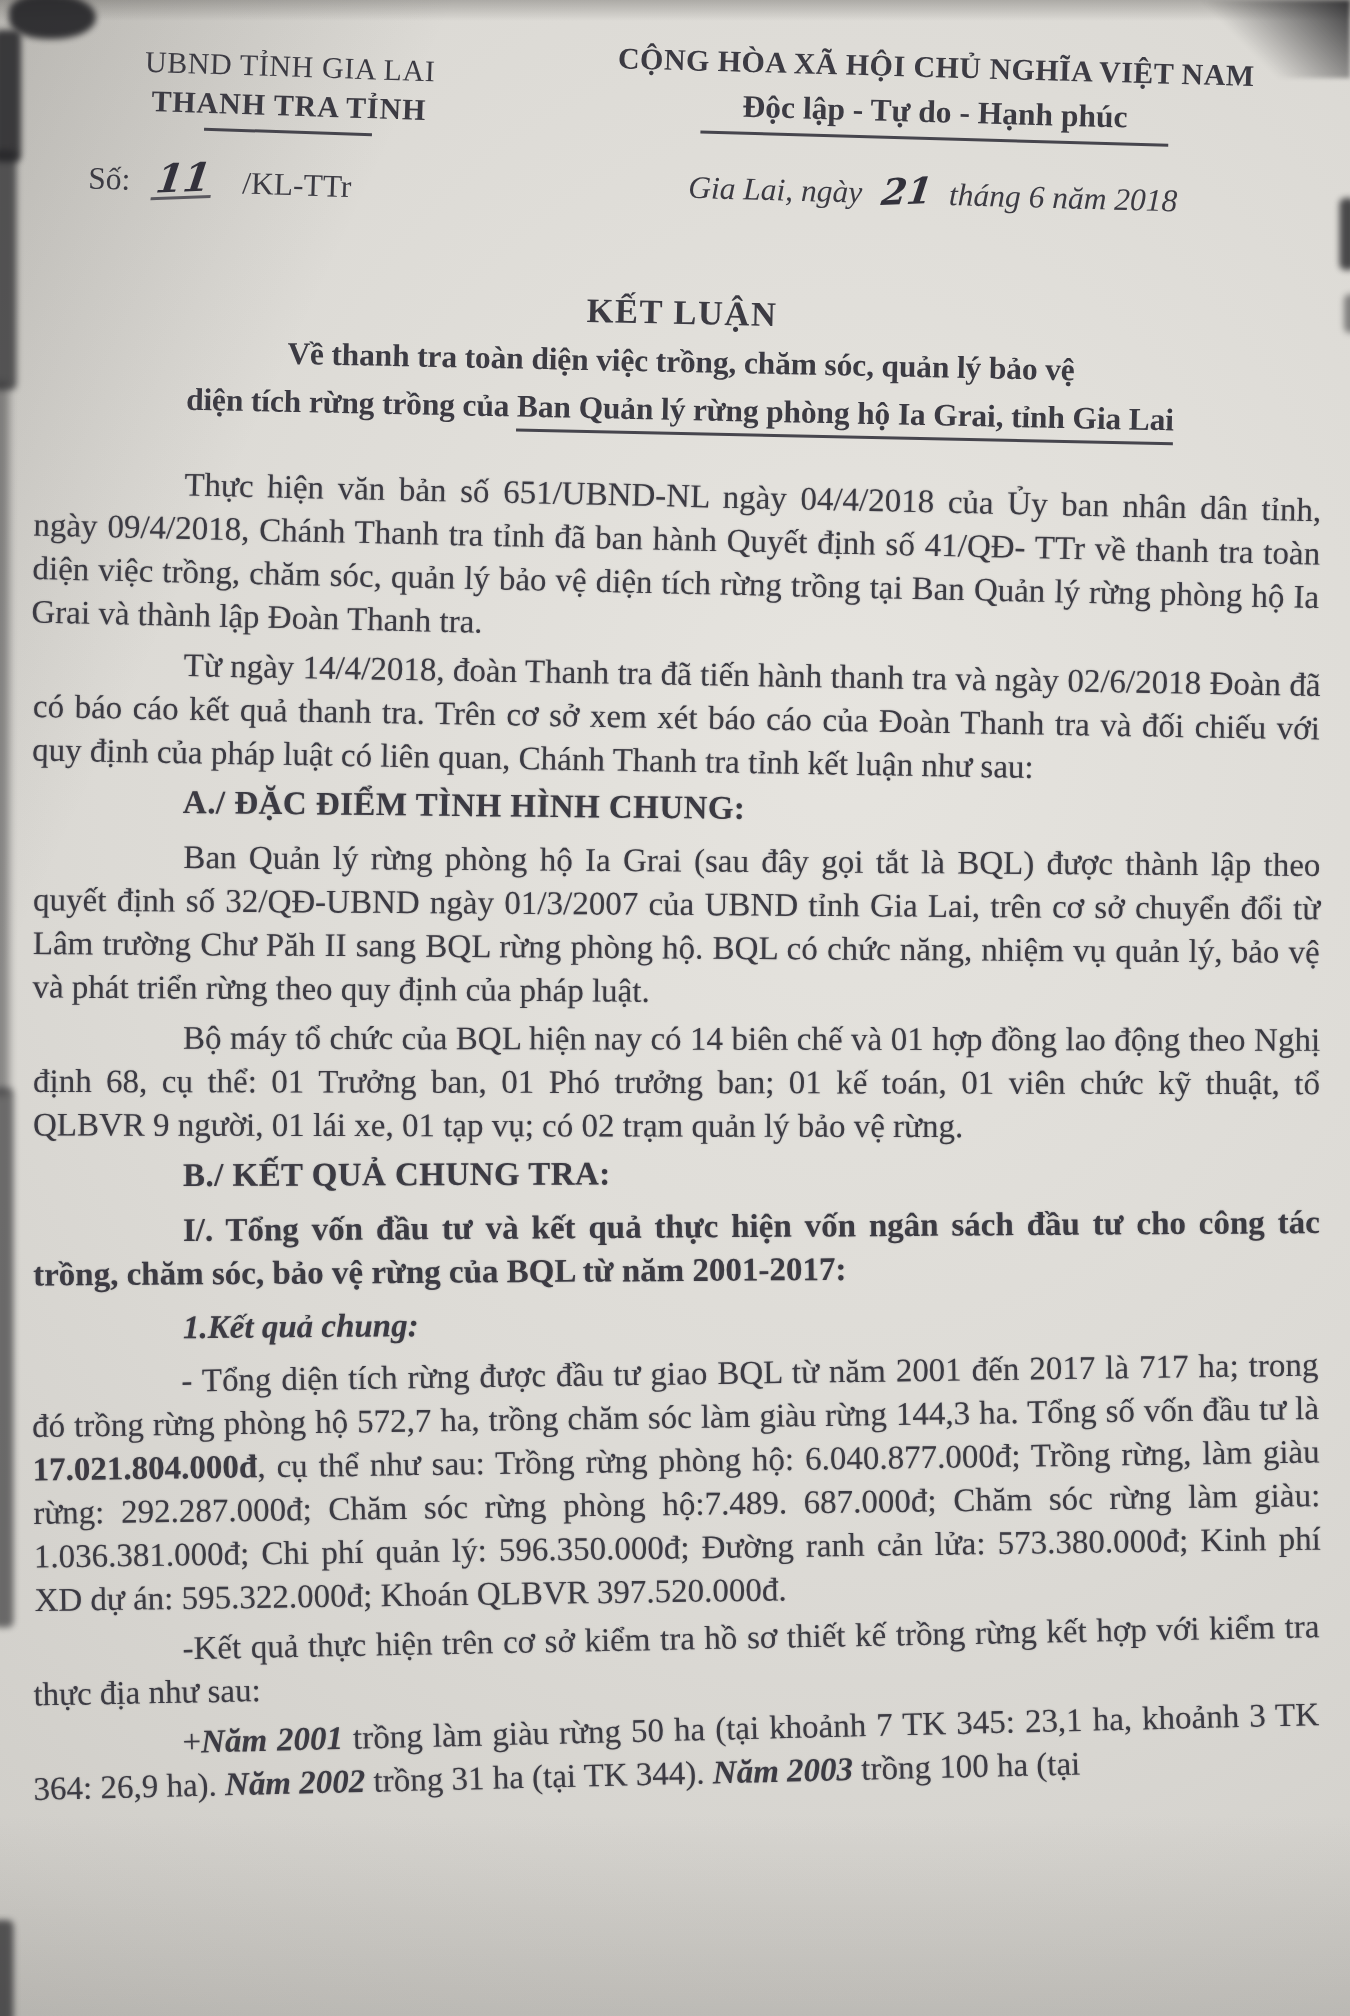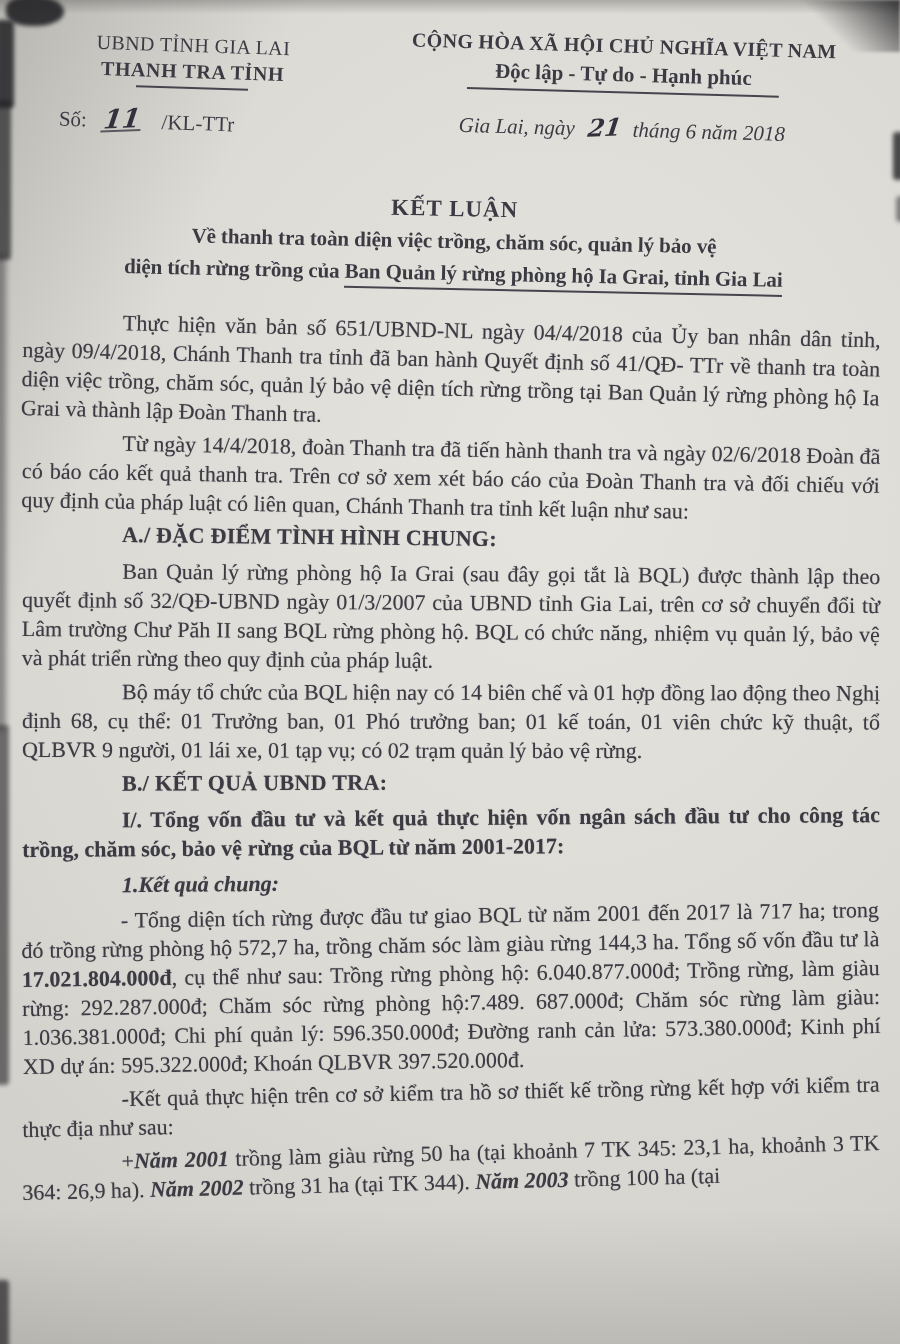--- a/index.html
+++ b/index.html
@@ -112,21 +112,21 @@
       <span>diện tích rừng trồng của </span><span class="ul">Ban Quản lý rừng phòng hộ Ia Grai, tỉnh Gia Lai</span>
     </div>
   </div>
 
   <div class="doc-body">
       <div class="block paragraph" style="transform: rotate(1.3deg);"><span>Thực hiện văn bản số 651/UBND-NL ngày 04/4/2018 của Ủy ban nhân dân tỉnh, ngày 09/4/2018, Chánh Thanh tra tỉnh đã ban hành Quyết định số 41/QĐ- TTr về thanh tra toàn diện việc trồng, chăm sóc, quản lý bảo vệ diện tích rừng trồng tại Ban Quản lý rừng phòng hộ Ia Grai và thành lập Đoàn Thanh tra.</span></div>
       <div class="block paragraph" style="transform: rotate(1deg);"><span>Từ ngày 14/4/2018,  đoàn Thanh tra  đã tiến hành thanh tra và ngày 02/6/2018 Đoàn đã có báo cáo kết quả thanh tra. Trên cơ sở xem xét báo cáo của Đoàn Thanh tra và đối chiếu với quy định của pháp luật có liên quan, Chánh Thanh tra tỉnh kết luận như sau:</span></div>
       <div class="block section-heading" style="transform: rotate(0.6deg);"><span class="b">A./ ĐẶC ĐIỂM TÌNH HÌNH CHUNG:</span></div>
       <div class="block paragraph" style="transform: rotate(0.4deg);"><span>Ban  Quản lý rừng phòng hộ Ia Grai (sau đây gọi tắt là BQL) được thành lập theo quyết định số 32/QĐ-UBND ngày 01/3/2007 của UBND tỉnh Gia Lai, trên cơ sở chuyển đổi từ Lâm trường Chư Păh II sang BQL rừng phòng hộ. BQL có chức năng, nhiệm vụ quản lý, bảo vệ và phát triển rừng theo quy định của pháp luật.</span></div>
       <div class="block paragraph" style="transform: rotate(0.1deg);"><span>Bộ máy tổ chức của BQL hiện nay có  14 biên chế  và 01 hợp đồng lao động theo Nghị định 68, cụ thể: 01 Trưởng  ban, 01 Phó trưởng ban;  01 kế toán, 01 viên chức kỹ thuật, tổ QLBVR 9 người, 01 lái xe, 01 tạp vụ; có 02 trạm quản lý bảo vệ rừng.</span></div>
-      <div class="block section-heading" style="transform: rotate(-0.2deg);"><span class="b">B./ KẾT QUẢ UBND TRA:</span></div>
+      <div class="block section-heading" style="transform: rotate(-0.2deg);"><span class="b">B./ KẾT QUẢ CHUNG TRA:</span></div>
       <div class="block topic-heading" style="transform: rotate(-0.4deg);"><span class="b">I/. Tổng vốn đầu tư và kết quả thực hiện vốn ngân sách đầu tư cho công tác trồng, chăm sóc, bảo vệ rừng của BQL từ năm 2001-2017:</span></div>
       <div class="block sub-italic-heading" style="transform: rotate(-0.5deg);"><span class="b i">1.Kết quả chung:</span></div>
       <div class="block paragraph" style="transform: rotate(-0.8deg);"><span>- Tổng  diện tích rừng được đầu tư giao  BQL từ năm 2001 đến 2017 là 717 ha; trong đó trồng rừng phòng hộ 572,7 ha, trồng chăm sóc làm giàu rừng 144,3 ha.  Tổng số vốn đầu tư là </span><span class="b">17.021.804.000đ</span><span>, cụ thể như sau: Trồng rừng phòng hộ: 6.040.877.000đ; Trồng rừng, làm giàu rừng: 292.287.000đ; Chăm sóc rừng phòng hộ:7.489. 687.000đ;   Chăm sóc rừng làm giàu: 1.036.381.000đ; Chi phí quản lý: 596.350.000đ; Đường ranh cản lửa: 573.380.000đ; Kinh phí XD dự án: 595.322.000đ; Khoán QLBVR 397.520.000đ.</span></div>
       <div class="block paragraph" style="transform: rotate(-1.1deg);"><span>-Kết quả thực hiện trên cơ sở  kiểm tra hồ sơ thiết kế trồng rừng kết hợp với kiểm tra thực địa như sau:</span></div>
       <div class="block paragraph" style="transform: rotate(-1.4deg);"><span>+</span><span class="b i">Năm 2001</span><span> trồng  làm giàu rừng 50 ha (tại khoảnh 7 TK 345: 23,1 ha, khoảnh 3 TK 364: 26,9 ha). </span><span class="b i">Năm 2002</span><span> trồng 31 ha (tại  TK 344). </span><span class="b i">Năm 2003</span><span> trồng 100 ha (tại</span></div>
     </div>
 
 </div>
 
 </body></html>

